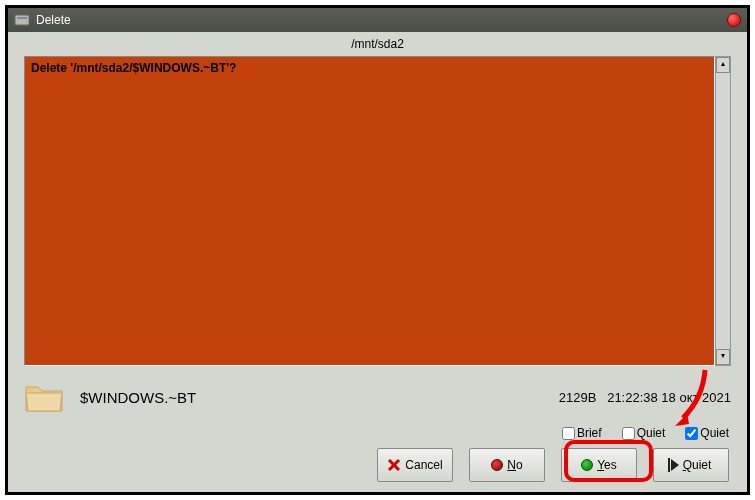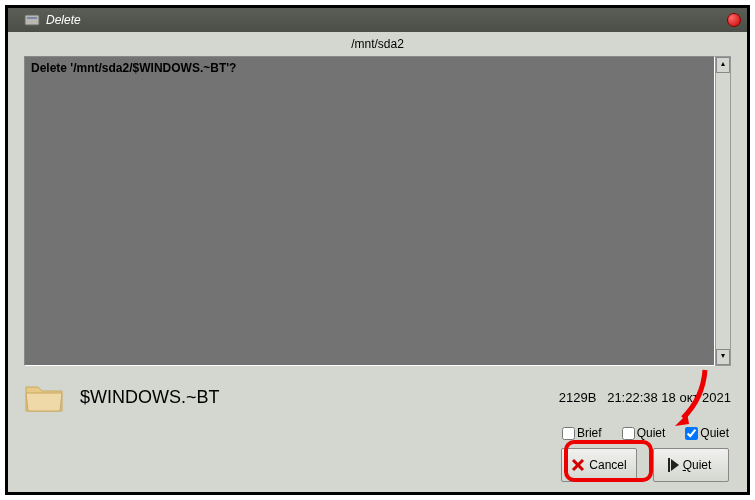--- a/index.html
+++ b/index.html
@@ -17,24 +17,23 @@
   left: 5px; top: 5px;
   width: 745px; height: 490px;
   border: 3px solid #000;
   background: #d3d7cf;
 }
 .titlebar {
   height: 24px;
   background: linear-gradient(to bottom, #5a5e56 0%, #4a4e46 100%);
   display: flex;
   align-items: center;
-  padding: 0 16px;
+  padding: 0 6px;
   color: #fff;
   position: relative;
-  font-style: italic;
 }
 .title-icon {
   width: 16px; height: 16px;
   margin-right: 6px;
   display: inline-flex;
   align-items: center;
   justify-content: center;
 }
 .close-dot {
   position: absolute;
@@ -57,21 +56,21 @@
   margin: 0 16px;
   position: relative;
 }
 .textbox-wrap {
   display: flex;
 }
 .textbox {
   border: 1px solid #888;
   border-bottom-color: #fff;
   border-right-color: #fff;
-  background: #737373;
+  background: #c2410c;
   flex: 1;
   height: 310px;
   padding: 4px 6px;
   font-weight: bold;
   font-size: 12px;
   overflow: hidden;
 }
 .scrollbar {
   width: 16px;
   height: 310px;
@@ -92,21 +91,21 @@
 .file-row {
   display: flex;
   align-items: center;
   margin: 10px 16px 8px;
   height: 42px;
 }
 .folder-icon {
   width: 40px; height: 36px;
   margin-right: 16px;
 }
-.file-name { flex: 1; font-size: 18px; }
+.file-name { flex: 1; font-size: 15px; }
 .file-meta { font-size: 13px; white-space: pre; }
 .checkbox-row {
   display: flex;
   justify-content: flex-end;
   gap: 20px;
   margin: 6px 18px 8px;
   font-size: 12px;
 }
 .chk { display: flex; align-items: center; gap: 2px; }
 .chk input { width: 13px; height: 13px; }
@@ -210,20 +209,28 @@
 
   <div class="btn-row">
     <button class="btn">
       <span class="ic x-icon"><svg viewBox="0 0 14 14" width="14" height="14">
             <line x1="2" y1="2" x2="12" y2="12"></line>
             <line x1="12" y1="2" x2="2" y2="12"></line>
           </svg></span>
       <span>Cancel</span>
     </button>
     <button class="btn">
+      <span class="red-dot"></span>
+      <span><span class="u">N</span>o</span>
+    </button>
+    <button class="btn">
+      <span class="green-dot"></span>
+      <span><span class="u">Y</span>es</span>
+    </button>
+    <button class="btn">
       <span class="play-icon"></span>
       <span><span class="u">Q</span>uiet</span>
     </button>
   </div>
 </div>
 
 <div class="highlight hl-yes"></div>
 <svg class="arrow" viewBox="0 0 50 62">
   <path d="M 40 2 Q 38 30 18 50" stroke="#e00" stroke-width="5" fill="none"></path>
   <path d="M 18 50 L 10 58 L 24 56 L 22 44 Z" fill="#e00"></path>

